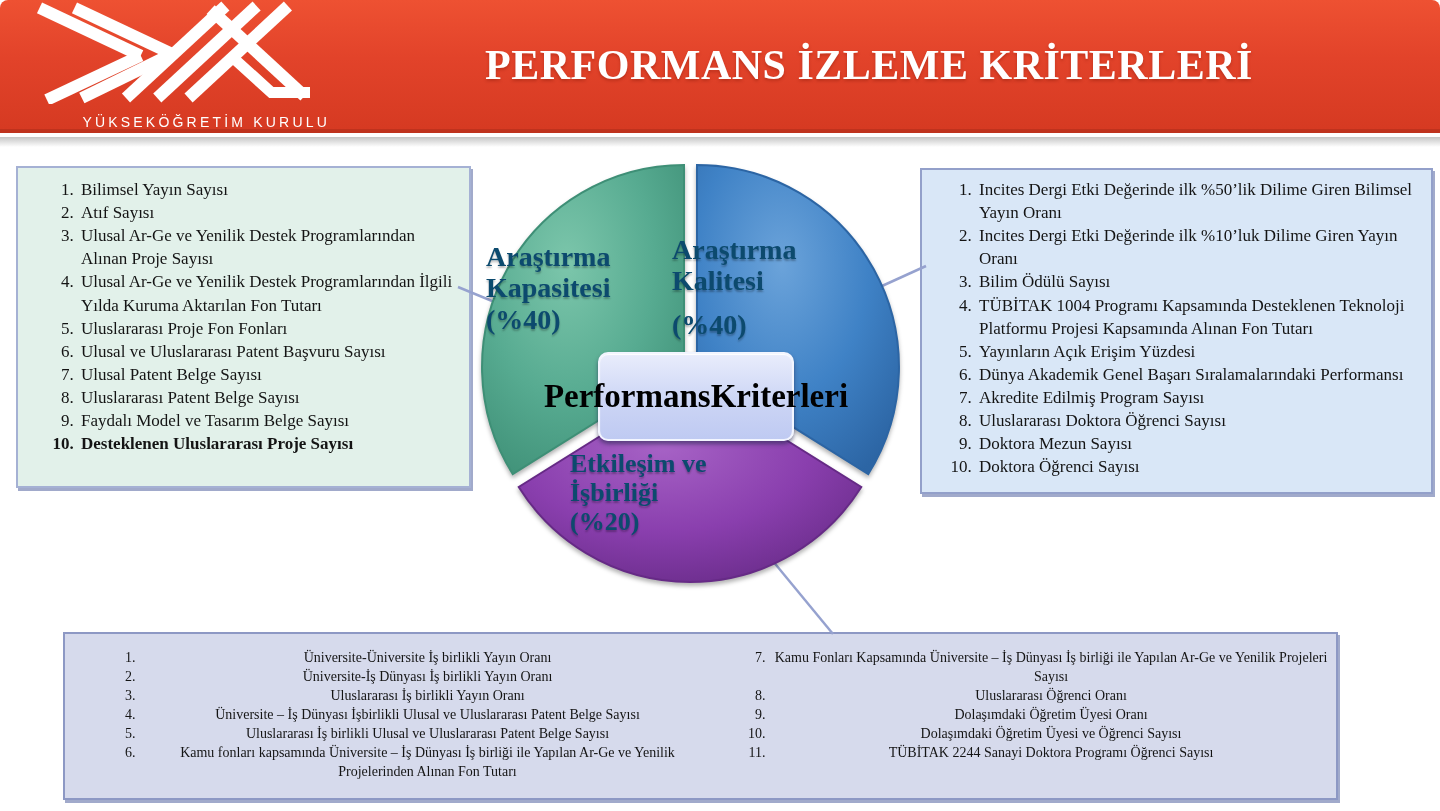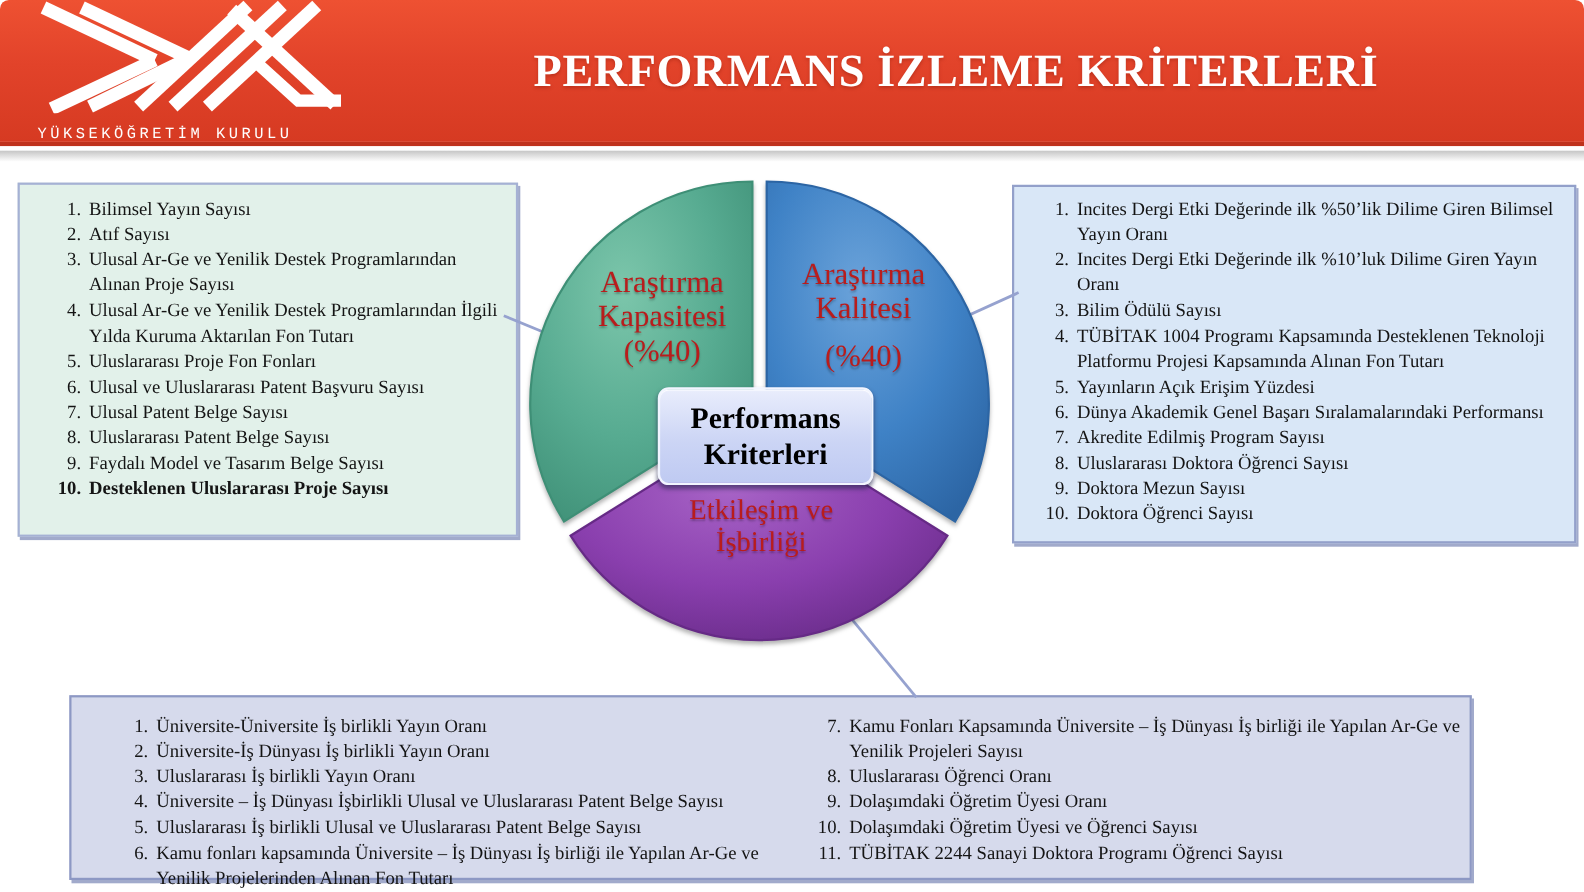--- a/index.html
+++ b/index.html
@@ -18,68 +18,68 @@
     border-bottom:4px solid #bf321d;
     display:flex; align-items:center; z-index:1;
   }
   .header-shadow {
     position:absolute; left:0; top:137px; width:1440px; height:10px;
     background:linear-gradient(180deg,rgba(90,90,90,.35),rgba(255,255,255,0));
     z-index:1;
   }
   .logo-block { width:330px; padding-left:34px; flex:0 0 auto; }
   .logo-caption {
-    color:#ffffff; font-family:Liberation Mono, monospace;
-    font-size:14px; letter-spacing:3.2px; margin-top:6px; white-space:nowrap;
+    color:#ffffff; font-family:Liberation Sans, sans-serif;
+    font-size:14px; letter-spacing:3.2px; margin-top:6px; white-space:nowrap;text-align:right;
   }
   .page-title {
     flex:1; text-align:center; padding-right:32px;
     color:#ffffff; font-size:42px; font-weight:bold; letter-spacing:.5px;
     text-shadow:0 2px 3px rgba(120,20,5,.35);
     font-family:"Liberation Serif", serif;
   }
 
   
   .box {
     position:absolute; z-index:1;
     border:2px solid #a5b1d4;
     box-shadow:2px 3px 0 rgba(130,142,186,.75);
     font-size:17px; color:#141414; line-height:1.36;
   }
   .box-left  { left:16px;  top:166px; width:455px;  height:322px; background:#e2f1ea; padding:10px 8px 8px 22px; }
   .box-right { left:920px; top:168px; width:513px;  height:326px; background:#d9e7f7; padding:8px 8px 8px 16px; border-color:#93a0ca; }
   .box-bottom{ left:63px;  top:632px; width:1275px; height:168px; background:#d6daec; padding:14px 6px 8px 36px;
-               border-color:#8d98c4; font-size:17px; display:flex; gap:18px; }
+               border-color:#8d98c4; font-size:14px; display:flex; gap:18px;text-align:center; }
   .box ol { margin-left:38px; }
   .box ol li { padding-left:3px; }
   .col-left  { width:612px; flex:0 0 auto; }
   .col-right { flex:1; }
 
   
   .diagram-svg { position:absolute; left:0; top:0; width:1440px; height:811px; z-index:2; pointer-events:none; }
   .connector { stroke:#96a2cf; stroke-width:2.5; fill:none; }
 
   .slice-label {
-    position:absolute; z-index:3; text-align:center; color:#b91c1c;
-    font-weight:normal; font-size:28px; line-height:1.12;
+    position:absolute; z-index:3; color:#0c4a6e;
+    font-weight:bold; font-size:28px; line-height:1.12;
     text-shadow:0 2px 2px rgba(0,0,0,.28);
   }
   .slice-label span { display:block; }
   .lbl-capacity { left:486px; top:241px; width:232px; }
   .lbl-quality  { left:672px; top:234px; width:226px; }
   .lbl-quality .gap3 { margin-top:12px; }
   .lbl-interaction { left:570px; top:449px; width:244px; font-size:26px; }
 
   .center-chip {
     position:absolute; left:598px; top:352px; width:196px; height:89px; z-index:4;
     background:linear-gradient(180deg,#e9edfc 0%,#ccd5f5 55%,#bfcaf2 100%);
     border:2px solid #f2f5ff; border-radius:10px;
     box-shadow:0 3px 4px rgba(40,40,80,.6), inset 0 1px 1px #ffffff;
-    display:flex; flex-direction:column; align-items:center; justify-content:center;
-    color:#000000; font-weight:bold; font-size:27px; line-height:1.22;
+    display:flex; flex-direction:row; align-items:center; justify-content:center;
+    color:#000000; font-weight:bold; font-size:33px; line-height:1.22;
   }
 </style>
 </head>
 <body>
 
 <div class="slide">
 
   <div class="header">
     <div class="logo-block">
       <svg width="276" height="104" viewBox="0 0 300 112">
@@ -189,20 +189,21 @@
     <span>(%40)</span>
   </div>
   <div class="slice-label lbl-quality">
     <span>Araştırma</span>
     <span>Kalitesi</span>
     <span class="gap3">(%40)</span>
   </div>
   <div class="slice-label lbl-interaction">
     <span>Etkileşim ve</span>
     <span>İşbirliği</span>
+    <span>(%20)</span>
   </div>
 
   <div class="center-chip">
     <span>Performans</span>
     <span>Kriterleri</span>
   </div>
 
 </div>
 
 </body></html>

